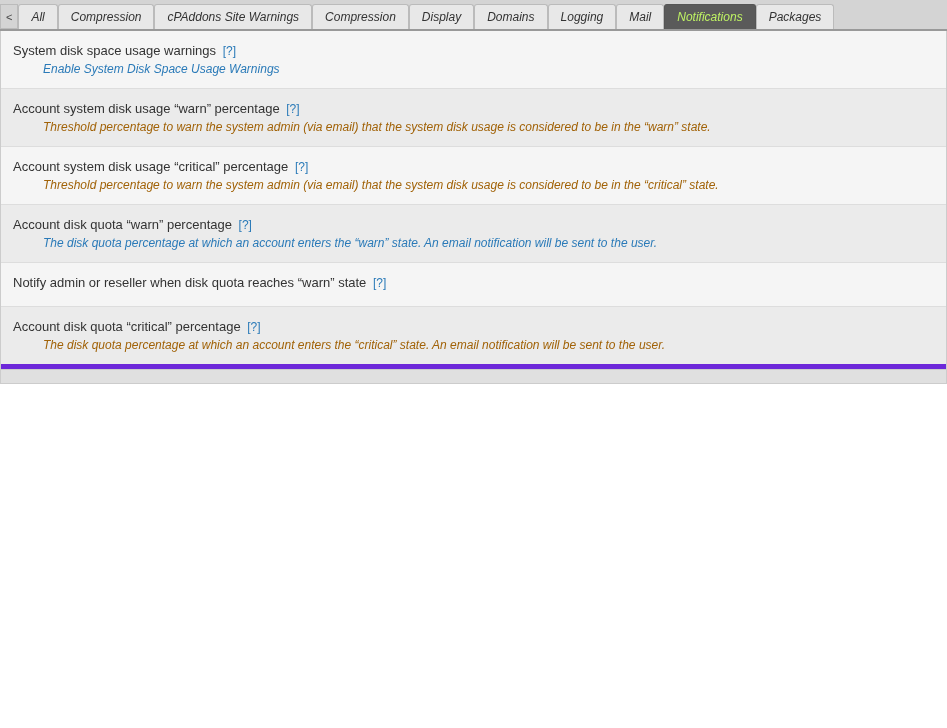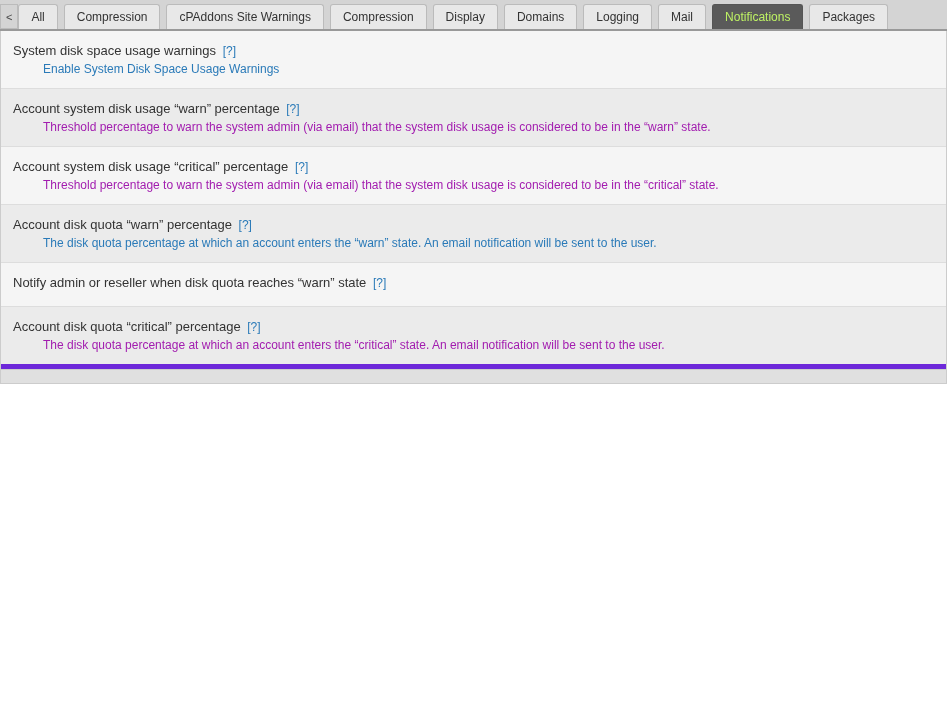--- a/index.html
+++ b/index.html
@@ -29,26 +29,27 @@
       cursor: pointer;
       font-size: 11px;
       color: #444;
     }
     .tab {
       padding: 5px 12px;
       cursor: pointer;
       border: 1px solid #bbb;
       border-bottom: none;
       background: #e8e8e8;
-      margin-right: 6px;
+      margin-right: 0;
       font-size: 12px;
       color: #333;
       white-space: nowrap;
       align-self: flex-end;
       border-radius: 3px 3px 0 0;
+      font-style: italic;
     }
     .tab.active {
       background: #5a5a5a;
       color: #bef264;
       border-color: #555;
       text-align: center;
     }
 
     
     .content {
@@ -75,23 +76,24 @@
       color: #2a7ab8;
       text-decoration: none;
       font-size: 12px;
       margin-left: 3px;
     }
     .setting-desc {
       color: #2a7ab8;
       font-size: 12px;
       margin-left: 30px;
       margin-top: 2px;
+      font-style: italic;
     }
     .setting-desc.dark {
-      color: #a21caf;
+      color: #a16207;
     }
 
     
     .content .setting-row:last-child {
       border-bottom: 5px solid #6d28d9;
     }
 
     
     .scrollbar-area {
       height: 14px;

